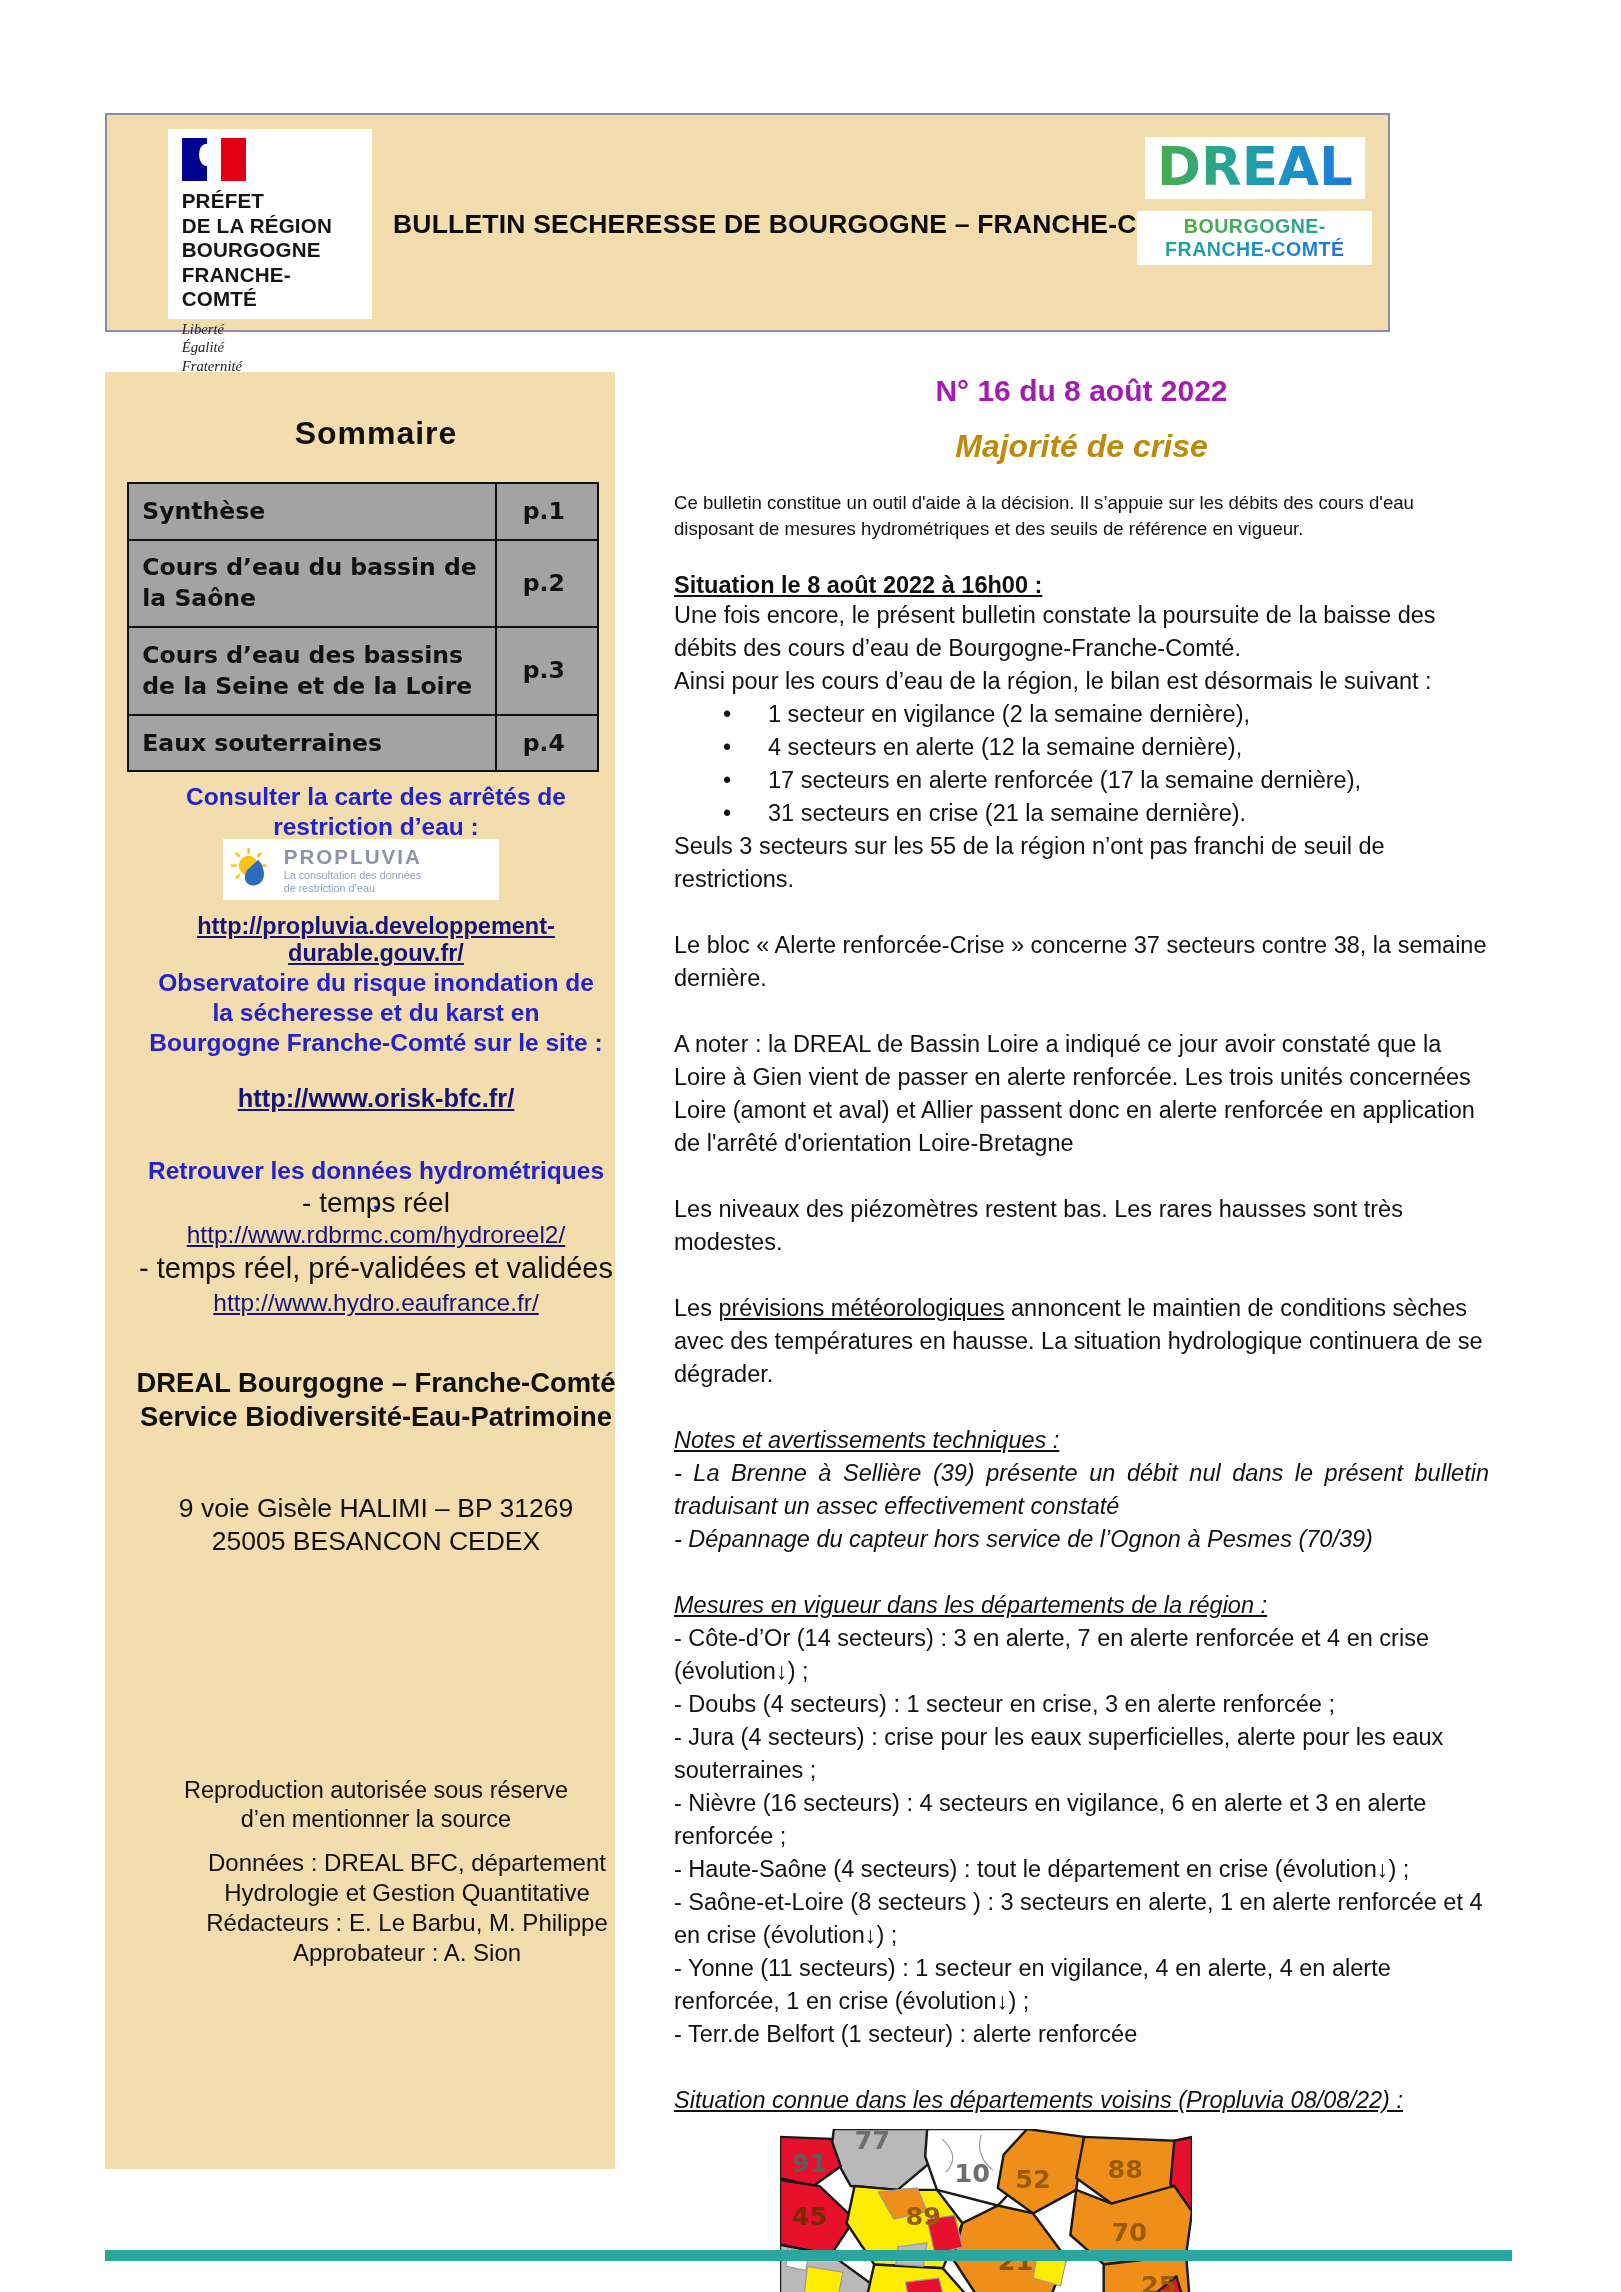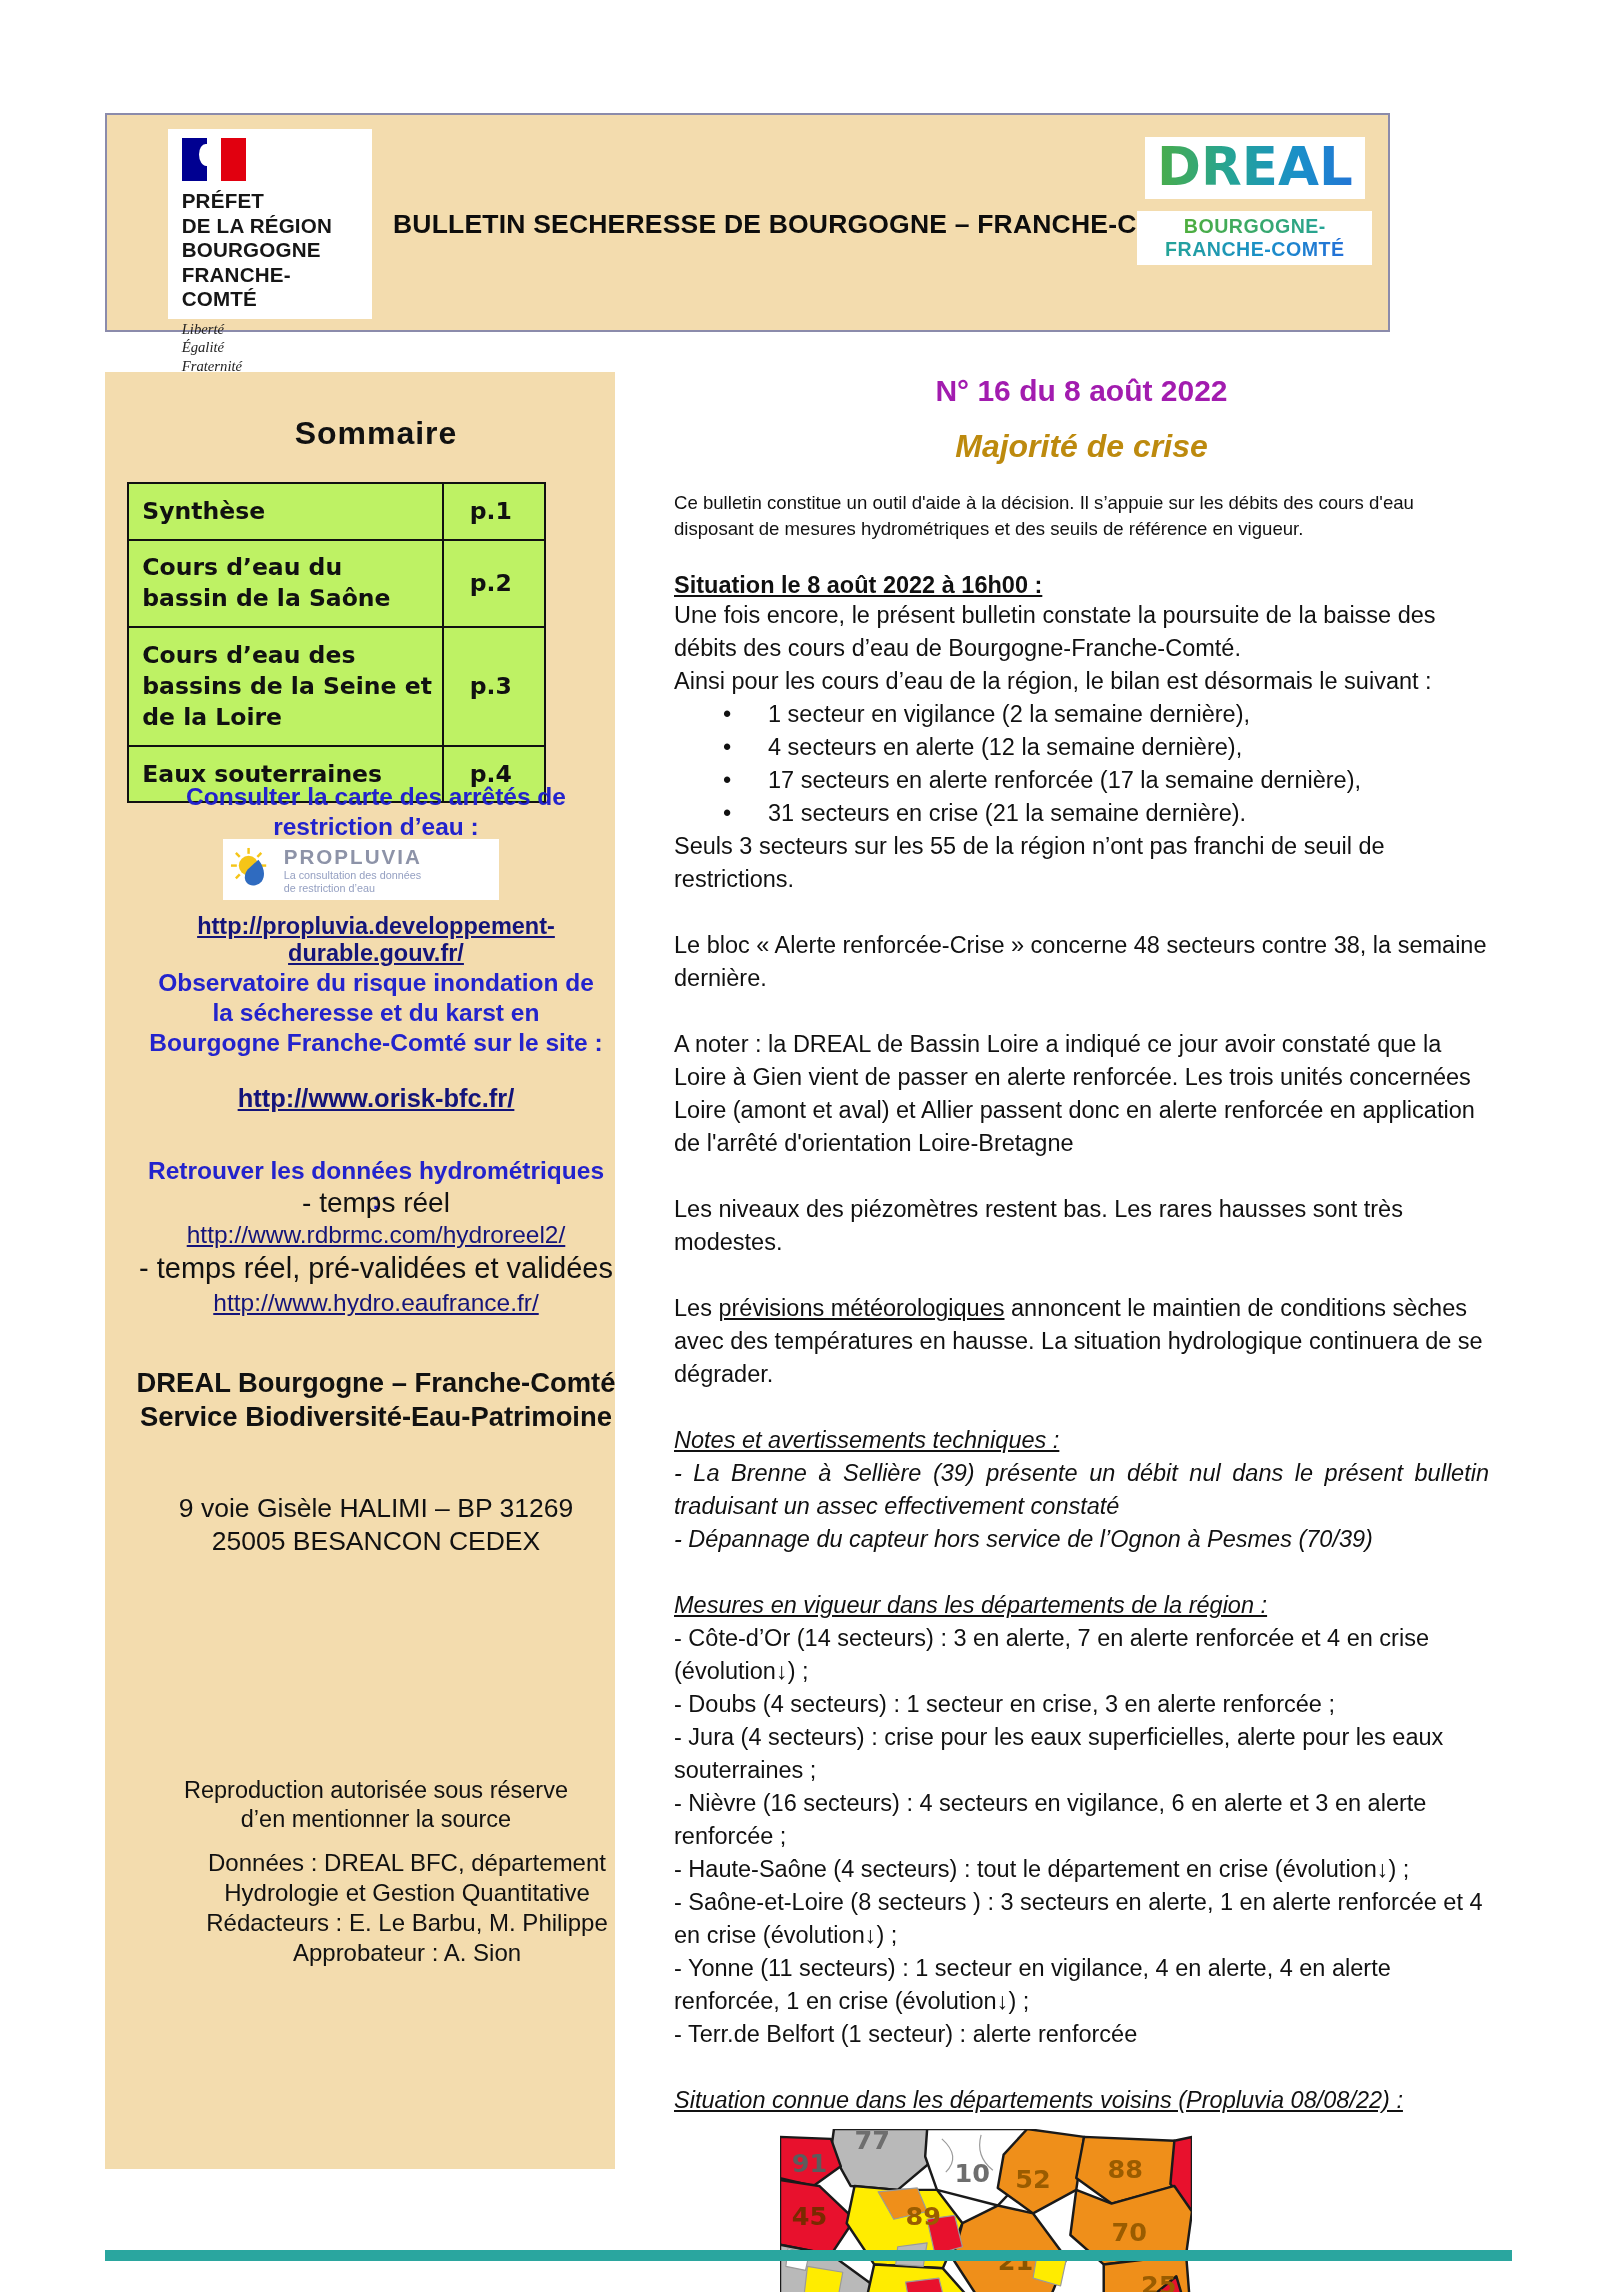--- a/index.html
+++ b/index.html
@@ -31,21 +31,21 @@
   .dreal-name-box{background:#ffffff;display:inline-block;}
   .dreal-region-box{margin-top:11.8px;background:#ffffff;display:inline-block;padding:3.9px 5.9px;}
   .dreal-region{font-weight:700;font-size:19.6px;letter-spacing:0.5px;
                 background-image:linear-gradient(90deg,#4fae3d 0%,#24a398 45%,#1a8fc9 75%,#2470d8 100%);
                 -webkit-background-clip:text;background-clip:text;color:transparent;}
 
   
   .sidebar{position:absolute;left:105px;top:372px;width:510px;height:1797px;background:#f3dcae;}
   .sb{position:absolute;left:16px;width:100%;box-sizing:border-box;}
   .sommaire-title{top:43px;text-align:center;font-size:32px;font-weight:bold;letter-spacing:1px;}
-  .toc{top:110px;left:21.6px;width:419px;border-collapse:collapse;background:#bef264;position:absolute;}
+  .toc{top:110px;left:21.6px;width:472px;border-collapse:collapse;background:#a3a3a3;position:absolute;}
   .toc td{border:2.5px solid #111;font-family:"DejaVu Sans",sans-serif;font-weight:bold;
           font-size:23.5px;line-height:31px;padding:11.8px 9.8px 11.8px 13.7px;}
   .toc td.pg{width:86px;text-align:center;padding-left:3.9px;}
   .blue-head{color:#2323cc;font-weight:bold;font-size:24.5px;line-height:30px;text-align:center;padding:0 25.5px;}
   .consult{top:410px;}
   .propluvia{top:467px;left:118px;width:276px;height:61px;background:#ffffff;position:absolute;
              display:flex;align-items:center;padding:2px 5.9px;box-sizing:border-box;}
   .prop-text{margin-left:7.8px;}
   .prop-name{font-weight:bold;font-size:20.6px;letter-spacing:2px;color:#8d93a8;}
   .prop-desc{font-size:10.8px;line-height:12.7px;color:#95a0c2;}
@@ -213,21 +213,21 @@
 
         <li>4 secteurs en alerte (12 la semaine dernière),</li>
 
         <li>17 secteurs en alerte renforcée (17 la semaine dernière),</li>
 
         <li>31 secteurs en crise (21 la semaine dernière).</li>
 
     </ul>
 
     <div class="para">Seuls 3 secteurs sur les 55 de la région n’ont pas franchi de seuil de restrictions.</div>
-    <div class="para g">Le bloc « Alerte renforcée-Crise » concerne 48 secteurs contre 38, la semaine dernière.</div>
+    <div class="para g">Le bloc « Alerte renforcée-Crise » concerne 37 secteurs contre 38, la semaine dernière.</div>
     <div class="para g">A noter : la DREAL de Bassin Loire a indiqué ce jour avoir constaté que la Loire à Gien vient de passer en alerte renforcée. Les trois unités concernées Loire (amont et aval) et Allier passent donc en alerte renforcée en application de l'arrêté d'orientation Loire-Bretagne</div>
     <div class="para g">Les niveaux des piézomètres restent bas. Les rares hausses sont très modestes.</div>
     <div class="para g"><span>Les </span><span class="und">prévisions météorologiques</span><span> annoncent le maintien de conditions sèches avec des températures en hausse. La situation hydrologique continuera de se dégrader.</span></div>
 
     <div class="para g ital und">Notes et avertissements techniques :</div>
     <div class="para ital just">- La Brenne à Sellière (39) présente un débit nul dans le présent bulletin traduisant un assec effectivement constaté</div>
     <div class="para ital">- Dépannage du capteur hors service de l’Ognon à Pesmes (70/39)</div>
 
     <div class="para g ital und">Mesures en vigueur dans les départements de la région :</div>
     <div>

